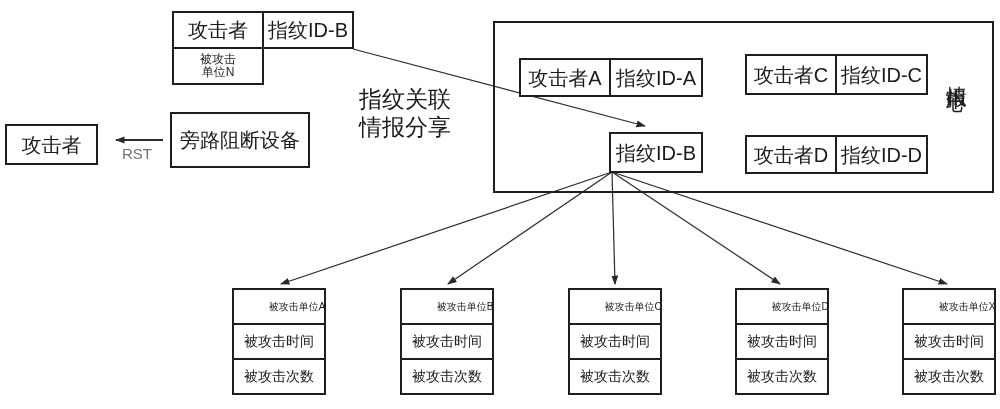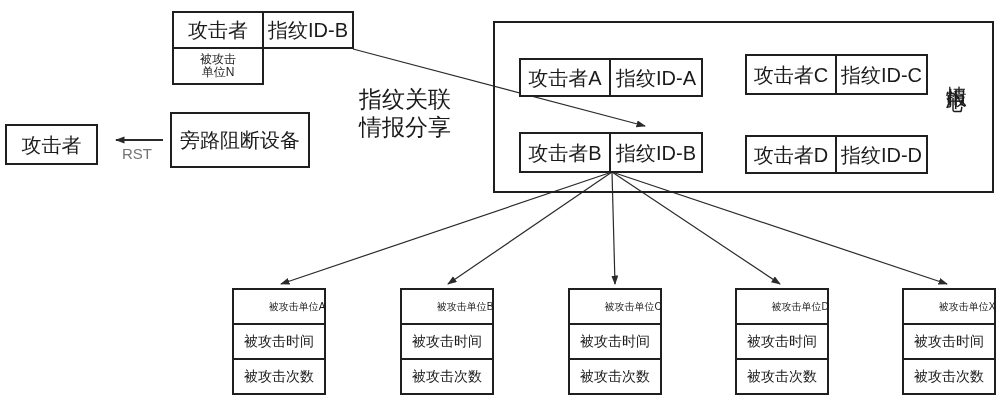--- a/index.html
+++ b/index.html
@@ -84,21 +84,20 @@
   <div class="note share-note">
     <span>指纹关联</span><br>
     <span>情报分享</span>
   </div>
 
   <div class="outline big-box"></div>
   <div class="cell e1a">攻击者A</div>
   <div class="cell e1f">指纹ID-A</div>
   <div class="cell e2a">攻击者C</div>
   <div class="cell e2f">指纹ID-C</div>
-  <div class="cell e3a">攻击者B</div>
   <div class="cell e3f">指纹ID-B</div>
   <div class="cell e4a">攻击者D</div>
   <div class="cell e4f">指纹ID-D</div>
   <div class="ic-title">情报中心</div>
 
   <div class="cell v-unit vw vx1 vt1">被攻击单位A</div>
   <div class="cell v-row vw vx1 vt2">被攻击时间</div>
   <div class="cell v-row vw vx1 vt3">被攻击次数</div>
 
   <div class="cell v-unit vw vx2 vt1">被攻击单位B</div>

